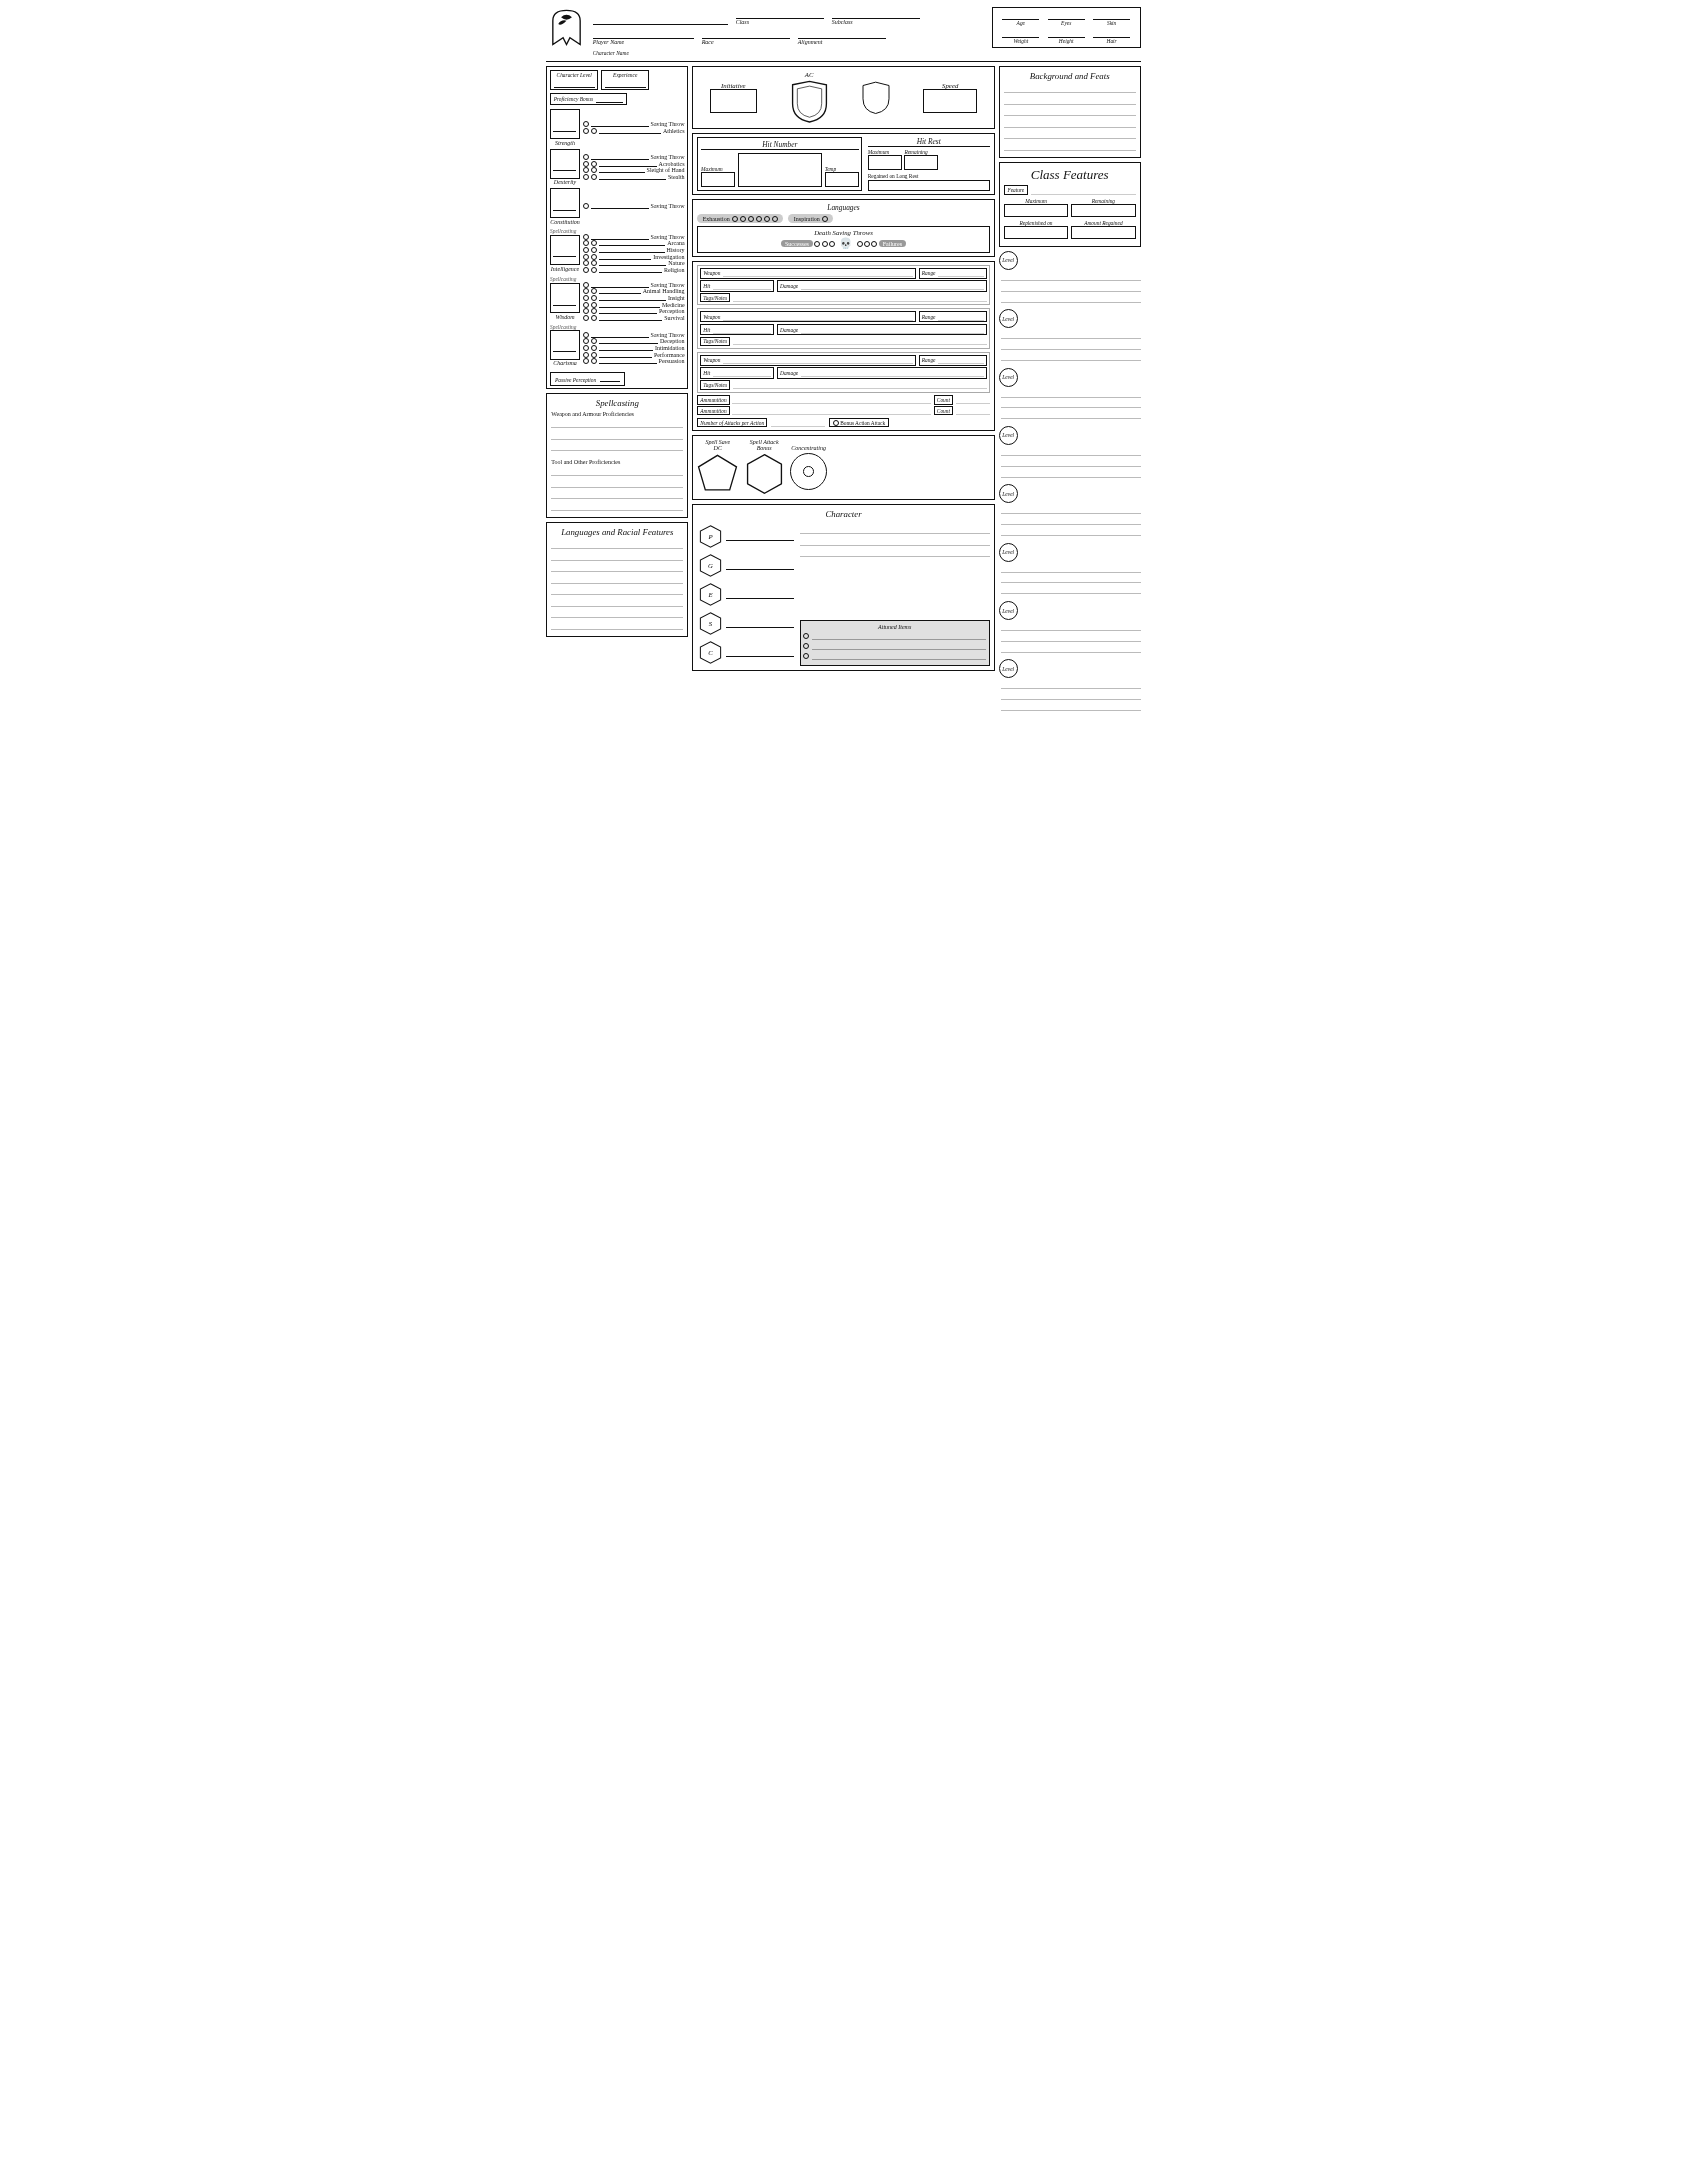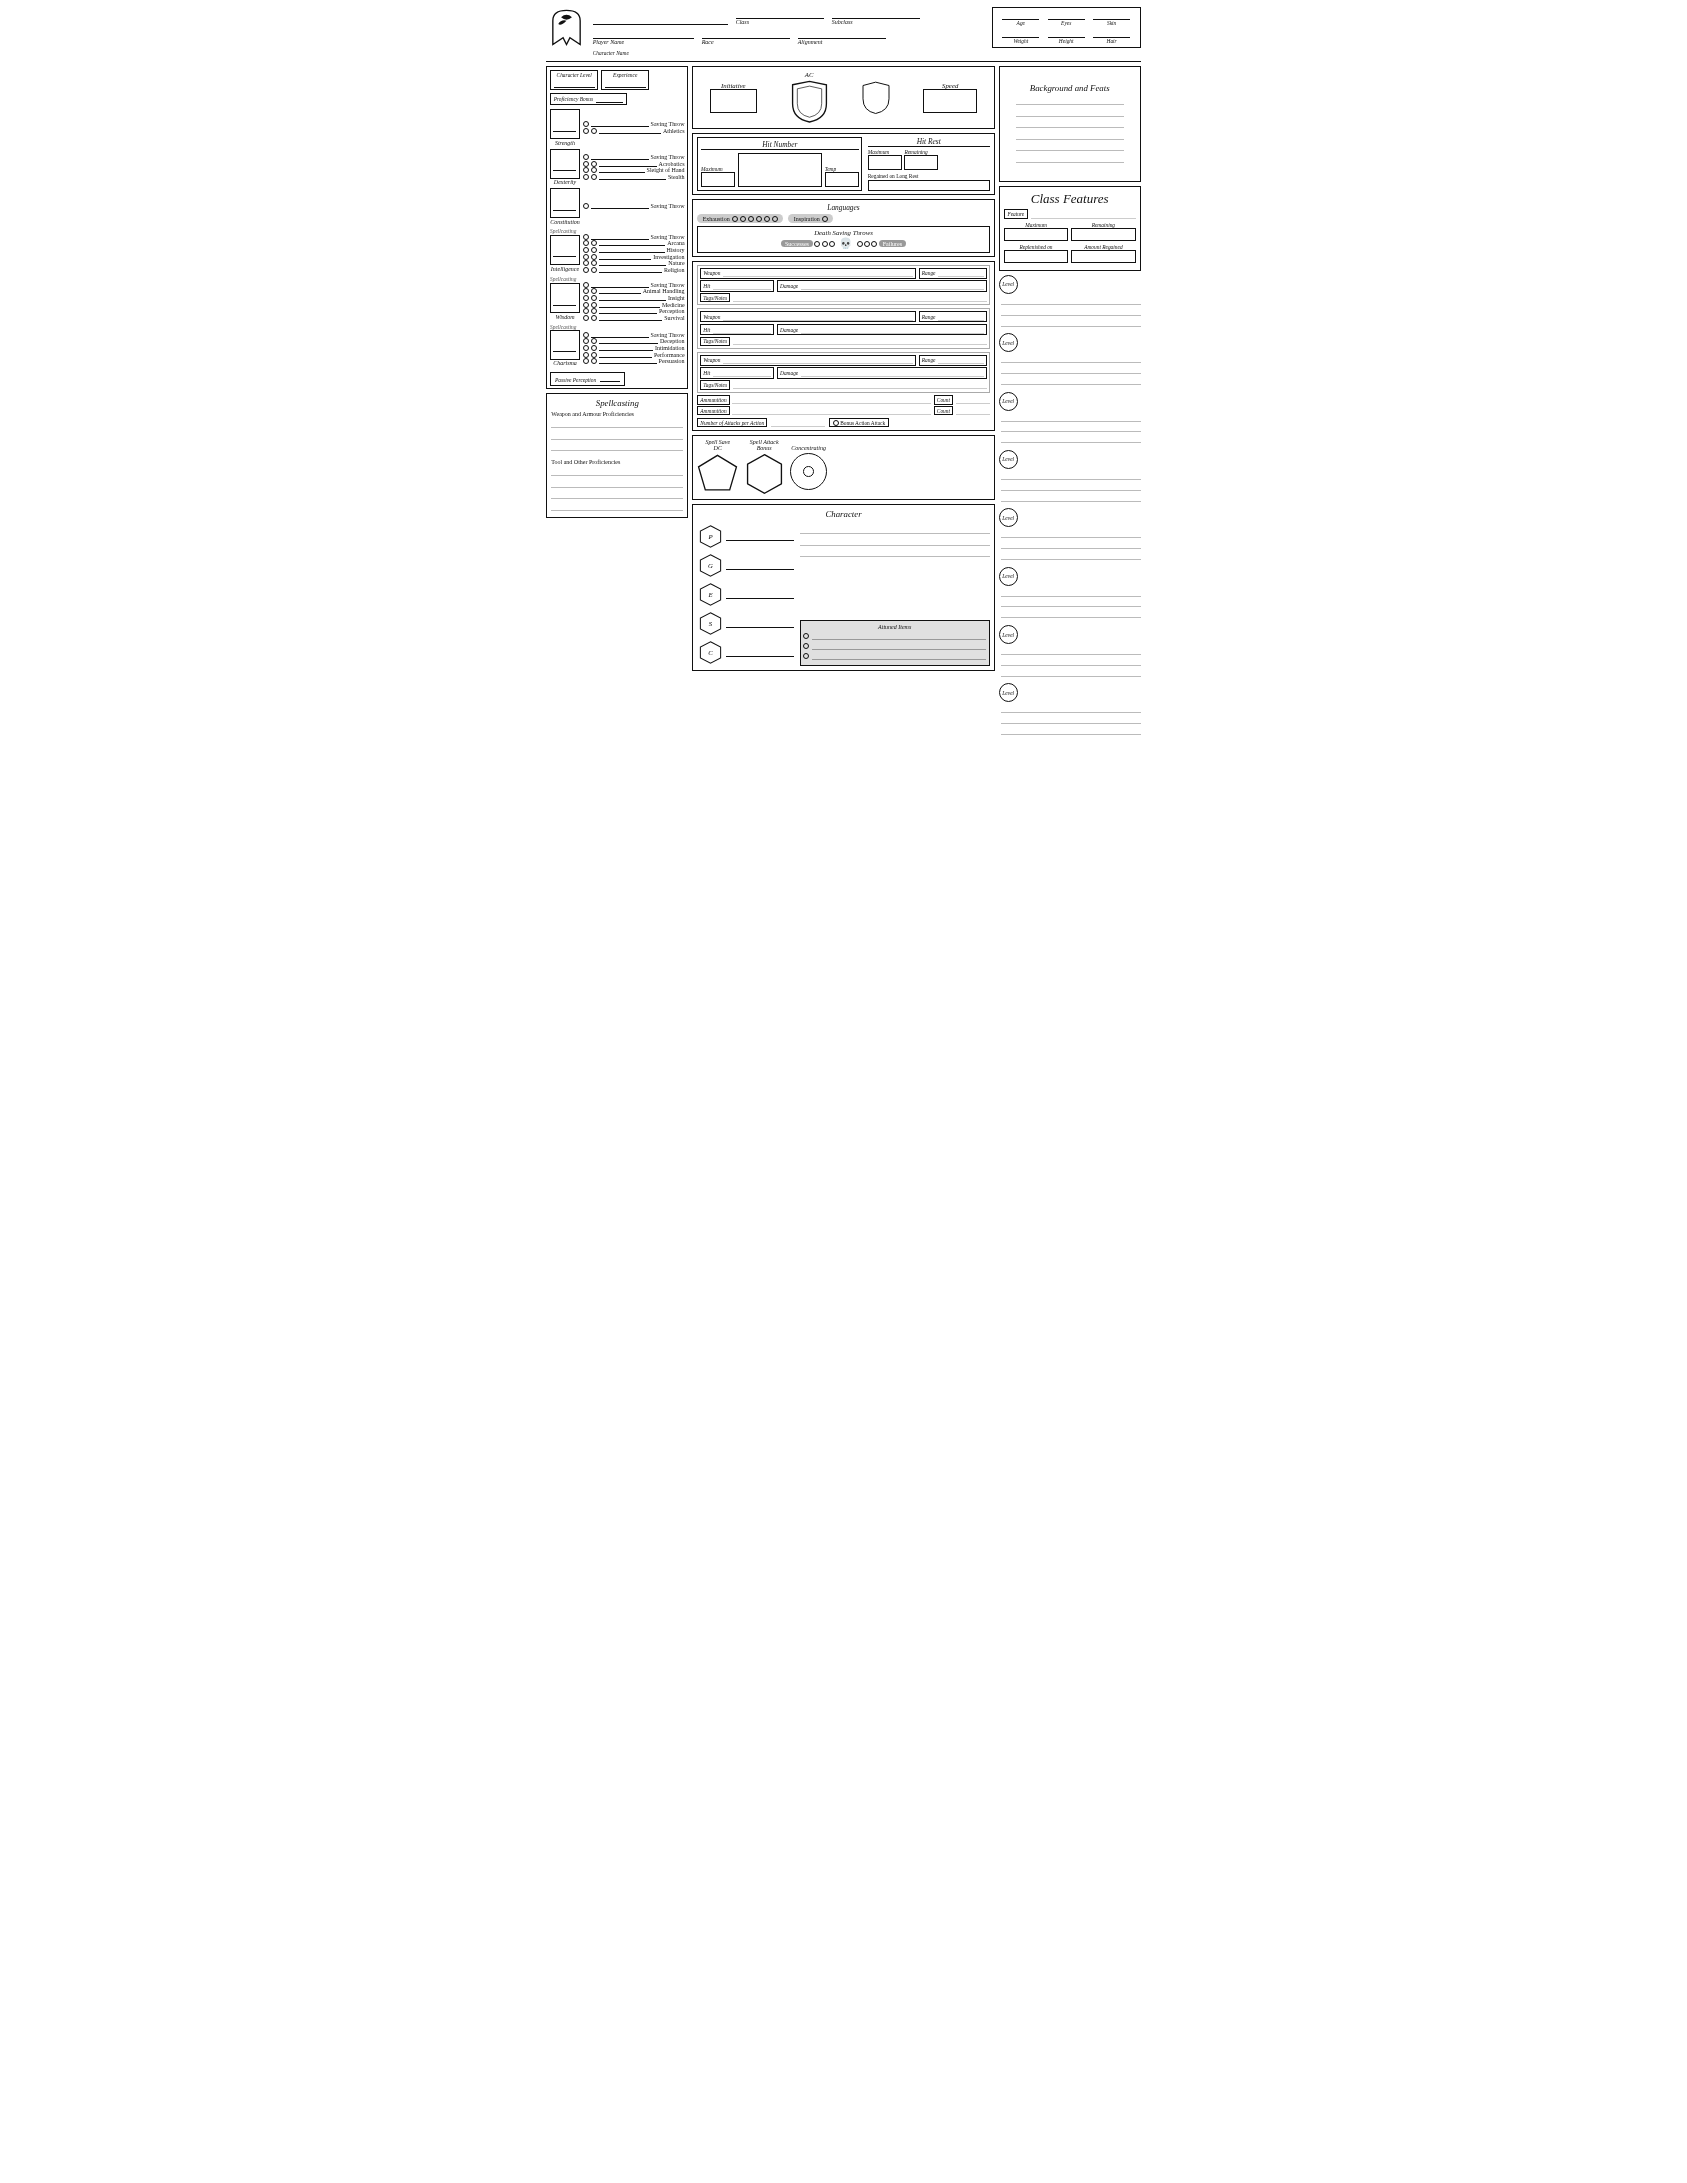--- a/index.html
+++ b/index.html
@@ -533,21 +533,21 @@
     
     .right-col {
       width: 142px;
       flex-shrink: 0;
       display: flex;
       flex-direction: column;
       gap: 4px;
     }
     .bg-feats-box {
       border: 1px solid #111;
-      padding: 16px;
+      padding: 4px;
     }
     .class-features-box {
       border: 1px solid #111;
       padding: 4px;
     }
     .cf-title {
       font-size: 13px;
       font-style: italic;
       text-align: center;
       margin-bottom: 2.7px;
@@ -966,20 +966,31 @@
       <div class="ruled-line"></div>
       <div class="ruled-line"></div>
       <div style="height:5.4px;"></div>
       <div class="section-subtitle">Tool and Other Proficiencies</div>
       <div class="ruled-line"></div>
       <div class="ruled-line"></div>
       <div class="ruled-line"></div>
       <div class="ruled-line"></div>
     </div>
 
+    <div class="languages-box">
+      <div class="section-title">Languages and Racial Features</div>
+      <div class="ruled-line"></div>
+      <div class="ruled-line"></div>
+      <div class="ruled-line"></div>
+      <div class="ruled-line"></div>
+      <div class="ruled-line"></div>
+      <div class="ruled-line"></div>
+      <div class="ruled-line"></div>
+      <div class="ruled-line"></div>
+    </div>
 
   </div>
 
   <div class="mid-col">
 
     <div class="combat-top">
       <div class="combat-field">
         <span class="field-label">Initiative</span>
         <div class="initiative-box"></div>
       </div>

